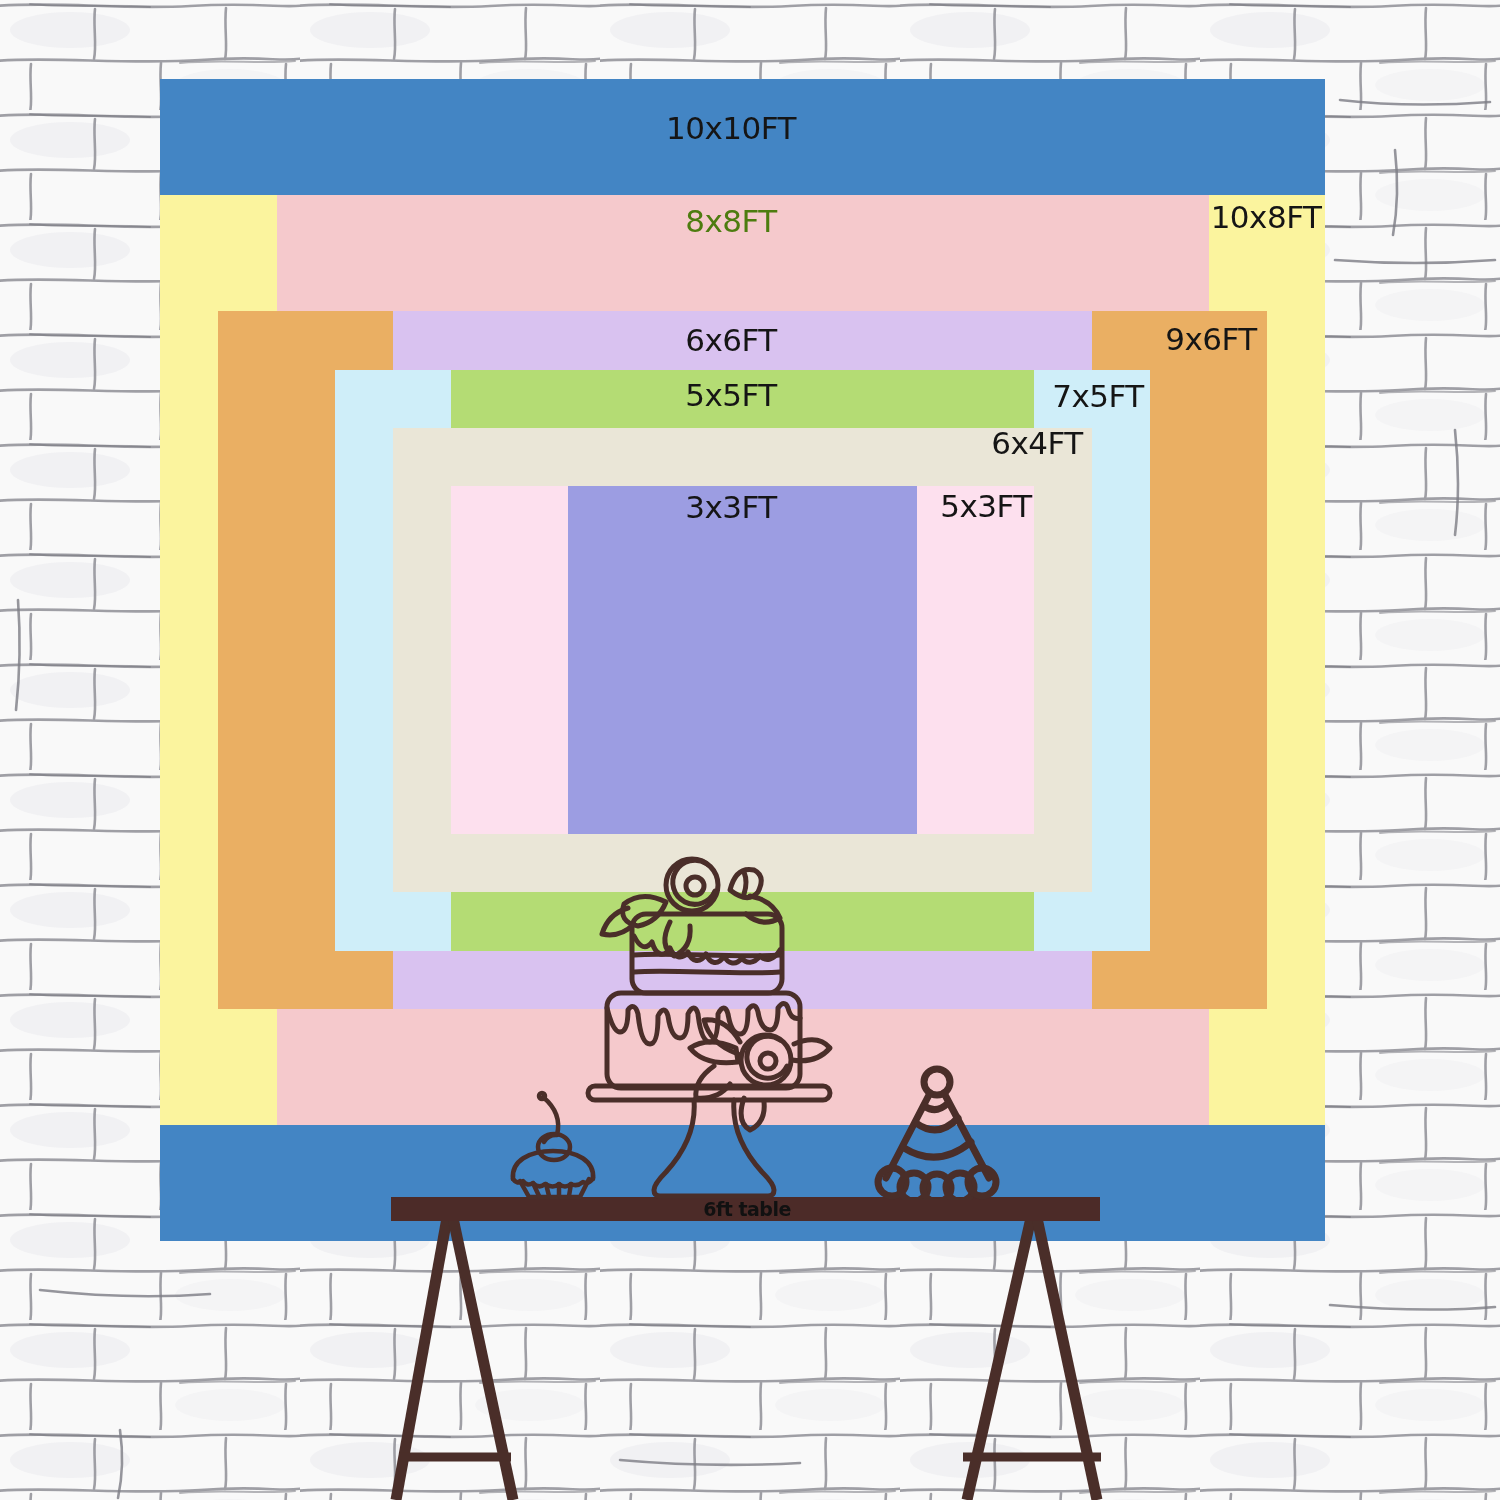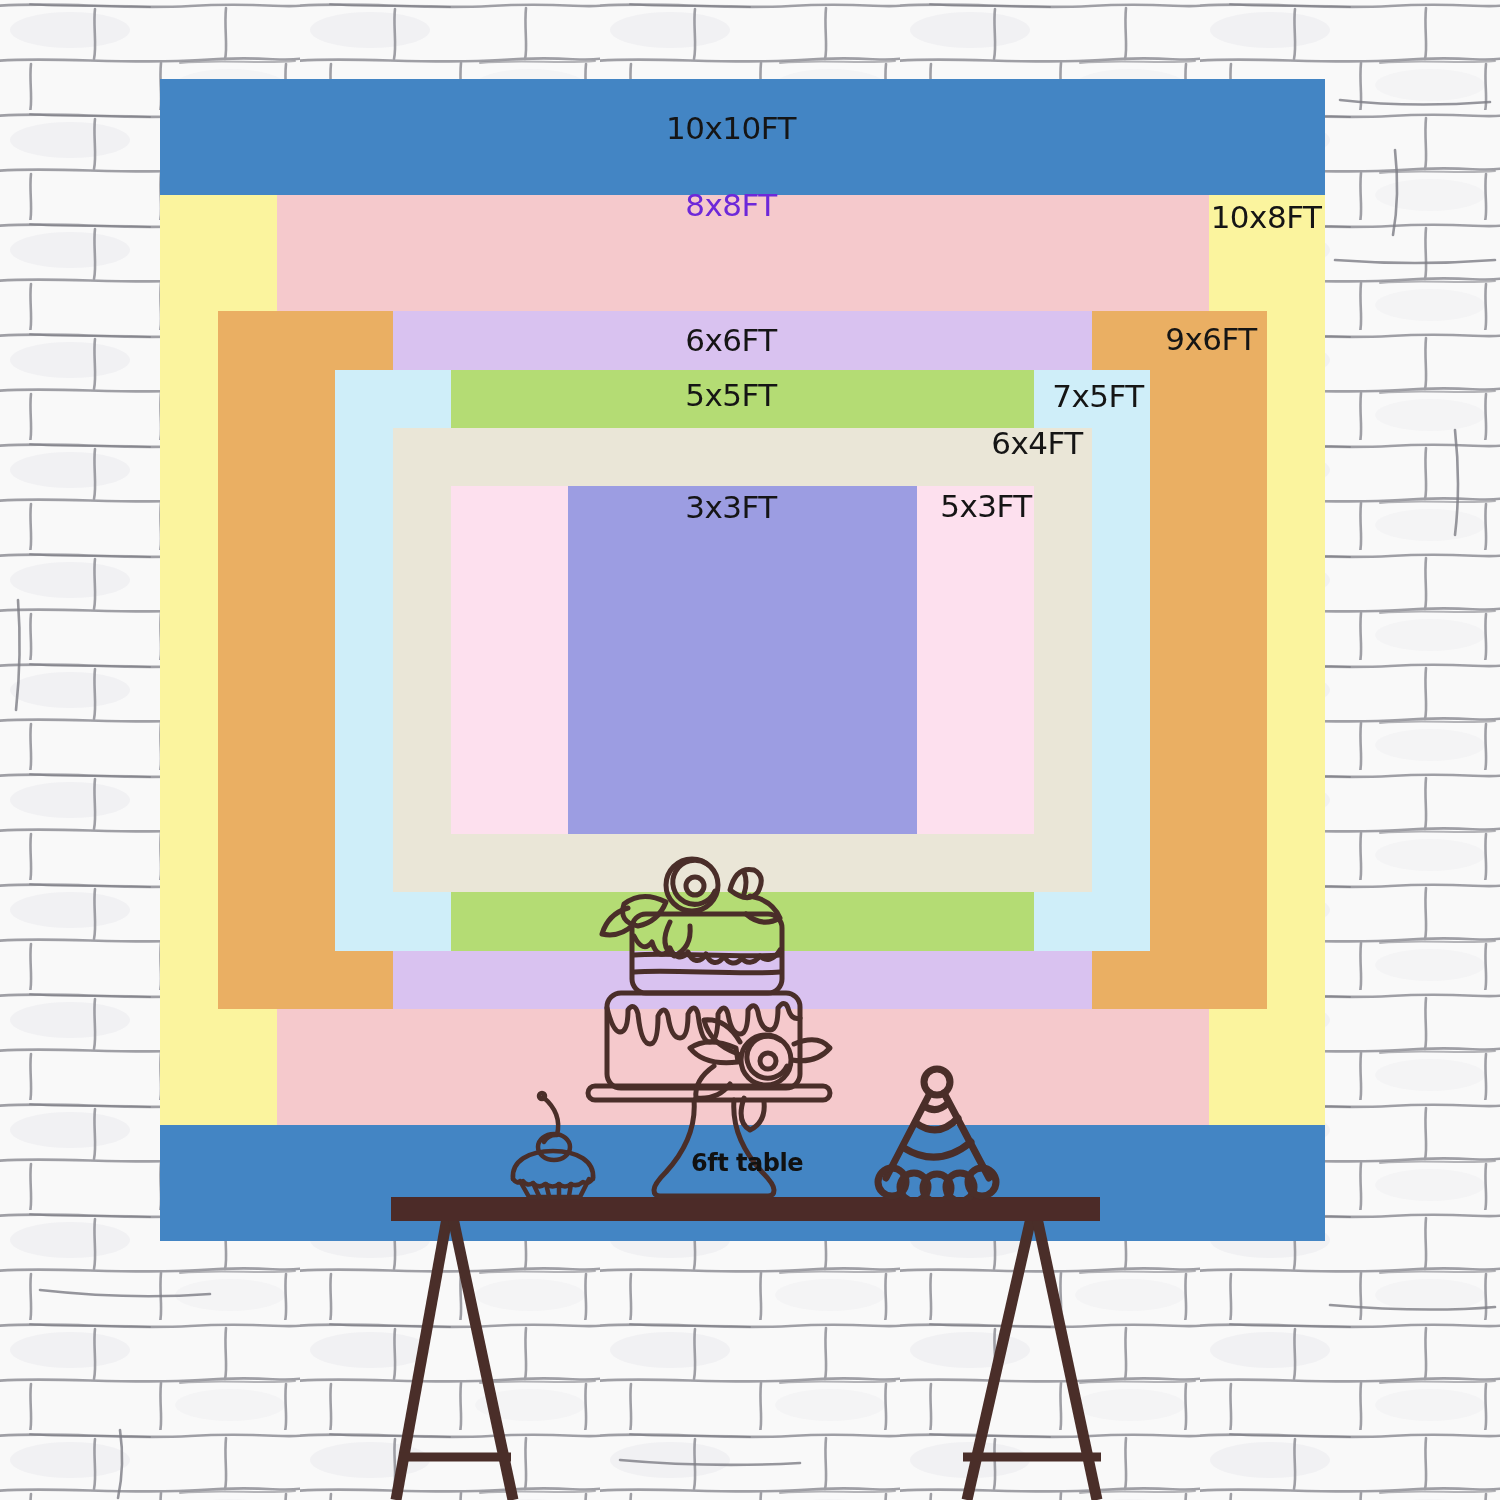--- a/index.html
+++ b/index.html
@@ -7,22 +7,22 @@
        font-family:"DejaVu Sans","Liberation Sans",sans-serif;background:#f8f8f8;}
   .stage{position:absolute;inset:0;width:1500px;height:1500px;}
   .wall{position:absolute;left:0;top:0;z-index:0;}
   .backdrop{position:absolute;z-index:1;}
   .backdrop .rect{position:absolute;}
   .backdrop .size-label{
       position:absolute;transform:translate(-50%,-50%);
       font-size:31px;letter-spacing:-0.5px;white-space:nowrap;font-weight:normal;}
   .legs-svg{position:absolute;left:0;top:0;z-index:2;pointer-events:none;}
   .table-bar{position:absolute;left:391px;top:1197px;width:709px;height:24px;z-index:3;}
-  .table-label{position:absolute;left:747px;top:1163px;transform:translate(-50%,-50%);
-      z-index:5;font-weight:bold;font-size:24px;letter-spacing:-0.5px;white-space:nowrap;}
+  .table-label{position:absolute;left:747px;top:1209px;transform:translate(-50%,-50%);
+      z-index:5;font-weight:bold;font-size:19px;letter-spacing:-0.5px;white-space:nowrap;}
   .art{position:absolute;z-index:4;pointer-events:none;}
   .art path,.art rect,.art circle,.art ellipse,.art line{vector-effect:none;}
 </style>
 </head>
 <body>
 
 <div class="stage">
 
   <svg class="wall" width="1500" height="1500" viewBox="0 0 1500 1500">
     <defs>
@@ -65,21 +65,21 @@
       <div class="rect" style="left: 116.5px; top: 116.2px; width: 932px; height: 929.6px; background-color: rgb(245, 201, 204);"></div>
       <div class="rect" style="left: 58.25px; top: 232.4px; width: 1048.5px; height: 697.2px; background-color: rgb(234, 175, 99);"></div>
       <div class="rect" style="left: 233px; top: 232.4px; width: 699px; height: 697.2px; background-color: rgb(217, 194, 240);"></div>
       <div class="rect" style="left: 174.75px; top: 290.5px; width: 815.5px; height: 581px; background-color: rgb(207, 238, 249);"></div>
       <div class="rect" style="left: 291.25px; top: 290.5px; width: 582.5px; height: 581px; background-color: rgb(180, 220, 116);"></div>
       <div class="rect" style="left: 233px; top: 348.6px; width: 699px; height: 464.8px; background-color: rgb(234, 230, 215);"></div>
       <div class="rect" style="left: 291.25px; top: 406.7px; width: 582.5px; height: 348.6px; background-color: rgb(253, 224, 238);"></div>
       <div class="rect" style="left: 407.75px; top: 406.7px; width: 349.5px; height: 348.6px; background-color: rgb(156, 157, 226);"></div>
       <span class="size-label" style="left: 571px; top: 49px; color: rgb(21, 21, 21);">10x10FT</span>
       <span class="size-label" style="left: 1106px; top: 138px; color: rgb(21, 21, 21);">10x8FT</span>
-      <span class="size-label" style="left: 571px; top: 126px; color: #6d28d9;">8x8FT</span>
+      <span class="size-label" style="left: 571px; top: 142px; color: #4d7c0f;">8x8FT</span>
       <span class="size-label" style="left: 1051px; top: 260px; color: rgb(21, 21, 21);">9x6FT</span>
       <span class="size-label" style="left: 571px; top: 261px; color: rgb(21, 21, 21);">6x6FT</span>
       <span class="size-label" style="left: 938px; top: 317px; color: rgb(21, 21, 21); text-align: center;">7x5FT</span>
       <span class="size-label" style="left: 571px; top: 316px; color: rgb(21, 21, 21);">5x5FT</span>
       <span class="size-label" style="left: 877px; top: 364px; color: rgb(21, 21, 21); text-align: center;">6x4FT</span>
       <span class="size-label" style="left: 818px; top: 427px; color: rgb(21, 21, 21); margin-left: 8px;">5x3FT</span>
       <span class="size-label" style="left: 571px; top: 428px; color: rgb(21, 21, 21);">3x3FT</span>
     </div>
 
   <svg class="legs-svg" width="1500" height="1500" viewBox="0 0 1500 1500">

